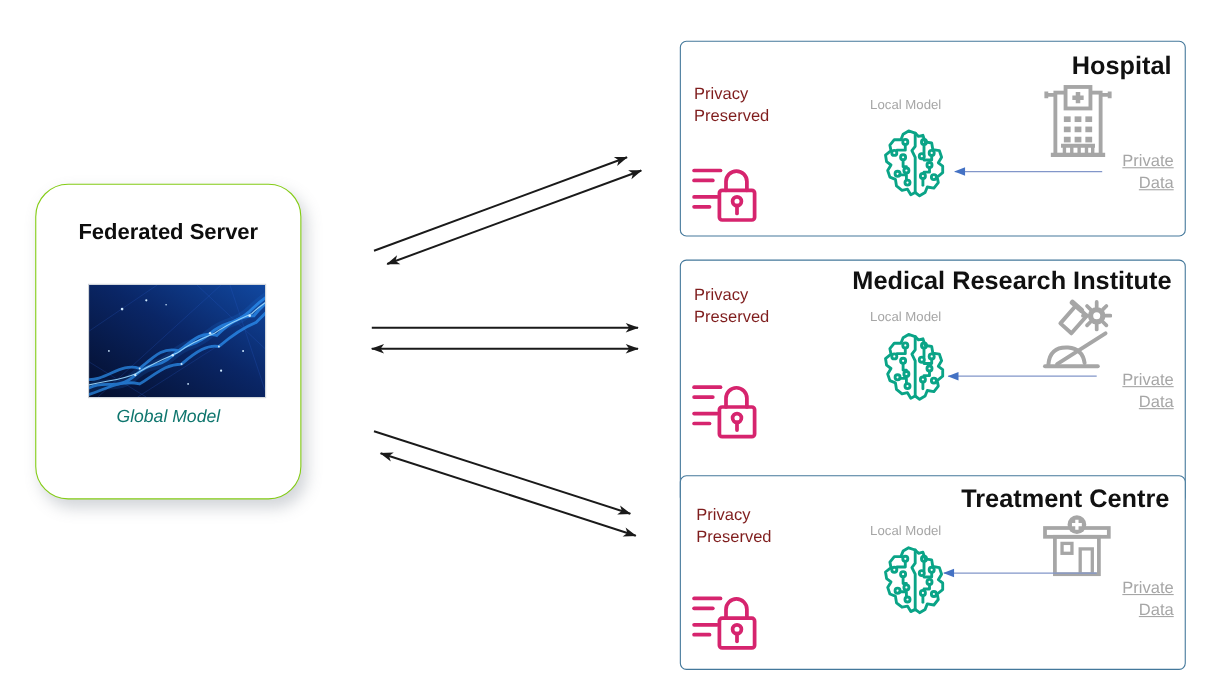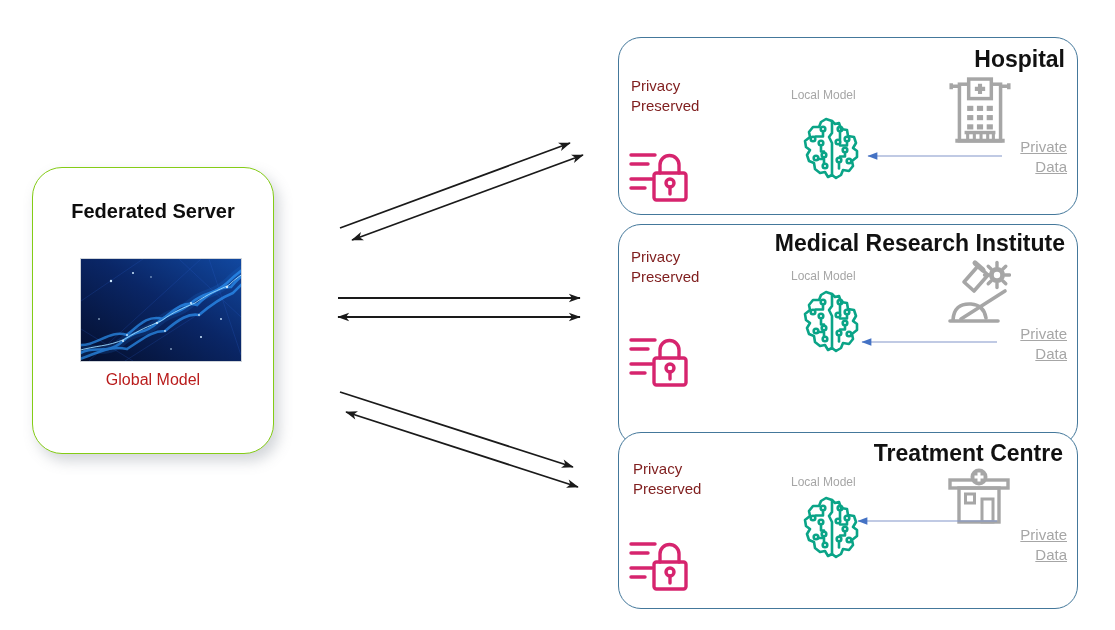--- a/index.html
+++ b/index.html
@@ -11,26 +11,26 @@
   .server-box{
     position:absolute;left:32px;top:167px;width:240px;height:285px;
     background:#fff;border:1px solid #84cc16;border-radius:30px;
     box-shadow:5px 7px 14px rgba(105,115,130,.30);
   }
   .server-title{position:absolute;top:32px;left:0;width:100%;text-align:center;
     font-size:20px;font-weight:700;color:#0d0d0d;}
   .server-image{position:absolute;left:47px;top:90px;width:162px;height:104px;
     border:1px solid #cfd4da;box-sizing:border-box;}
   .server-caption{position:absolute;top:203px;left:0;width:100%;text-align:center;
-    font-size:16px;color:#b91c1c;}
+    font-size:16px;color:#0f766e;font-style:italic;}
   
   .client-box{position:absolute;left:618px;width:460px;background:#fff;
-    border:1.6px solid #44789b;border-radius:23px;box-sizing:border-box;z-index:1;padding-left:12px;}
+    border:1.6px solid #44789b;border-radius:6px;box-sizing:border-box;z-index:1;padding-left:12px;}
   #box-hospital{top:37px;height:178px;}
-  #box-mri{top:224px;height:222px;}
+  #box-mri{top:236px;height:222px;}
   #box-treatment{top:432px;height:177px;}
   .client-title{position:absolute;right:12px;font-size:23px;font-weight:600;
     color:#111;white-space:nowrap;}
   #box-hospital .client-title{top:8px;}
   #box-mri .client-title{top:5px;}
   #box-treatment .client-title{top:7px;right:14px;}
   .privacy-label{position:absolute;left:12px;width:86px;font-size:15px;
     color:#7f1d1d;line-height:1.32;}
   #box-hospital .privacy-label{top:38px;}
   #box-mri .privacy-label{top:22px;}

